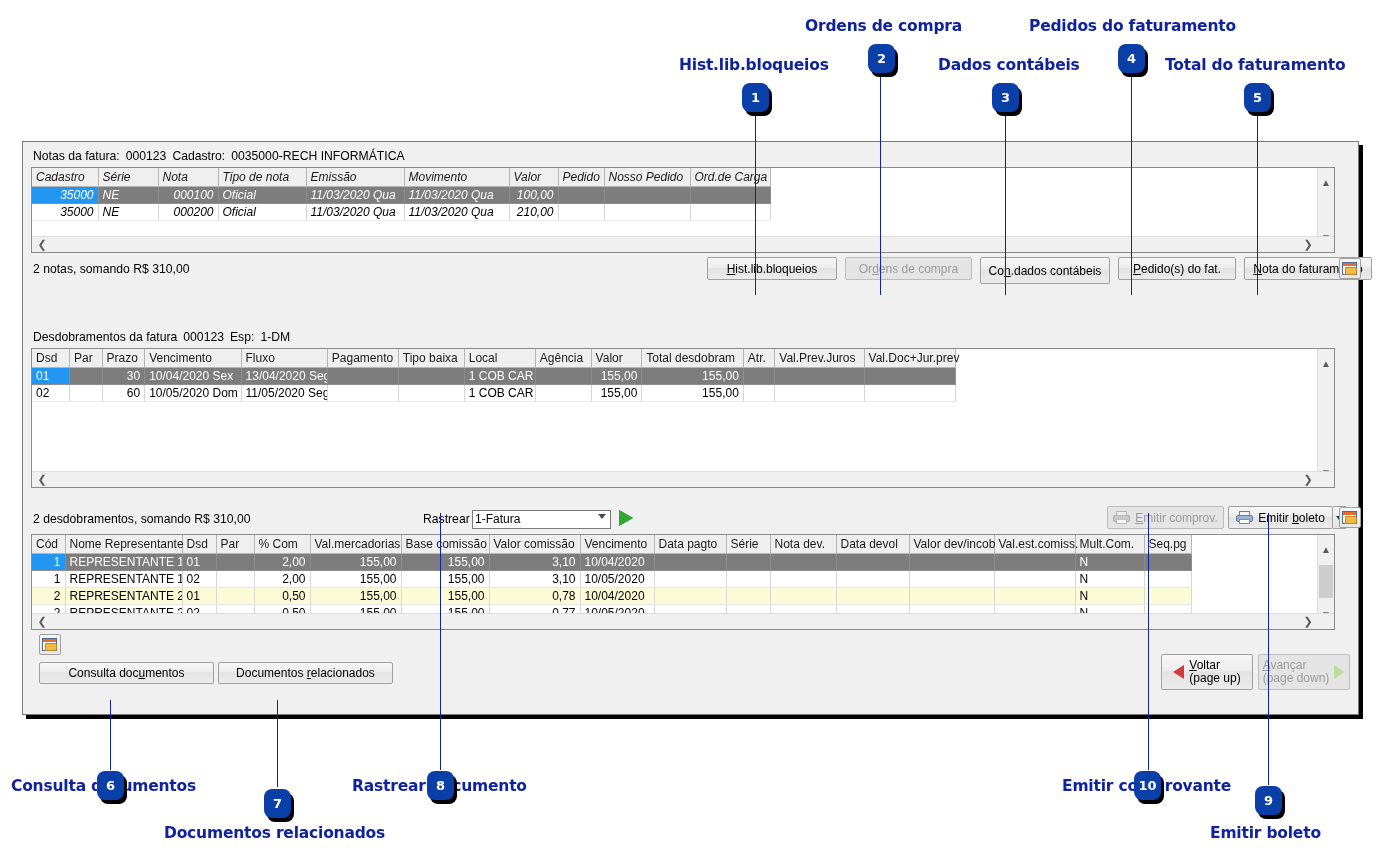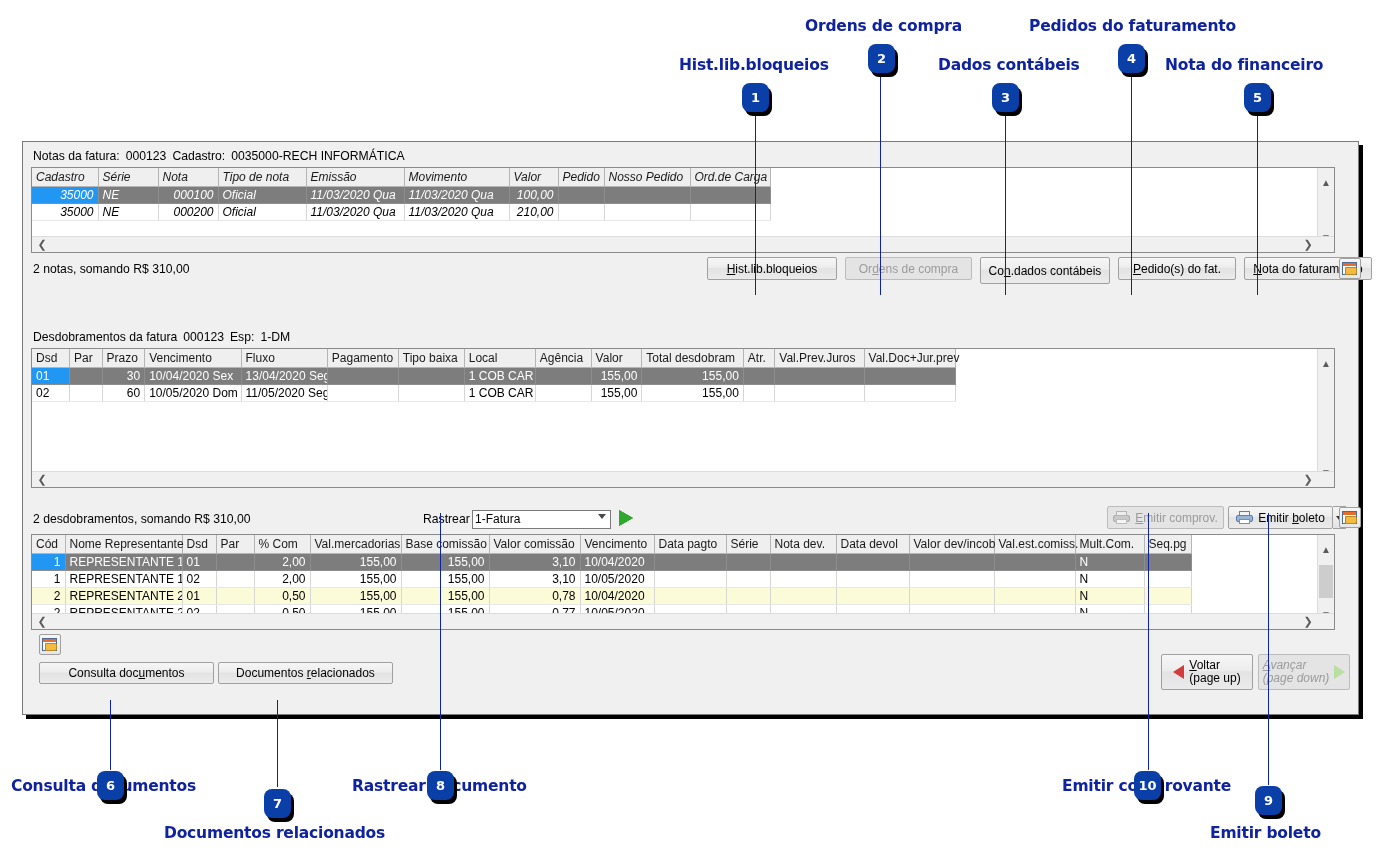--- a/index.html
+++ b/index.html
@@ -676,21 +676,21 @@
       </div>
 
       <div class="btn nav-btn" style="position:absolute;left:1130px;top:24px;">
         <div class="arrow-l"></div>
         <div style="text-align:left;">
           <div><u>V</u><span>oltar</span></div>
           <div>(page up)</div>
         </div>
       </div>
       <div class="btn nav-btn disabled" style="position:absolute;left:1227px;top:24px;">
-        <div style="text-align:left;font-style:italic;">
+        <div style="text-align:left;">
           <div><u>A</u><span>vançar</span></div>
           <div>(page down)</div>
         </div>
         <div class="arrow-r"></div>
       </div>
     </div>
 
   </div>
 </div>
 
@@ -705,21 +705,21 @@
   <div class="leader" style="left:110px;top:700px;height:70px;"></div>
   <div class="leader" style="left:277px;top:700px;height:87px;"></div>
   <div class="leader" style="left:440px;top:513px;height:257px;"></div>
   <div class="leader" style="left:1268px;top:513px;height:272px;"></div>
   <div class="leader" style="left:1148px;top:513px;height:257px;"></div>
 
   <div class="anno-label" style="left:679px;top:56px;">Hist.lib.bloqueios</div>
   <div class="anno-label" style="left:805px;top:17px;">Ordens de compra</div>
   <div class="anno-label" style="left:938px;top:56px;">Dados contábeis</div>
   <div class="anno-label" style="left:1029px;top:17px;">Pedidos do faturamento</div>
-  <div class="anno-label" style="left:1165px;top:56px;">Nota do financeiro</div>
+  <div class="anno-label" style="left:1165px;top:56px;">Total do faturamento</div>
 
   <div class="anno-label" style="left:11px;top:777px;">Consulta documentos</div>
   <div class="anno-label" style="left:164px;top:824px;">Documentos relacionados</div>
   <div class="anno-label" style="left:352px;top:777px;">Rastrear documento</div>
   <div class="anno-label" style="left:1210px;top:824px;">Emitir boleto</div>
   <div class="anno-label" style="left:1062px;top:777px;">Emitir comprovante</div>
 
   <div class="badge" style="left:742px;top:83px;">1</div>
   <div class="badge" style="left:868px;top:44px;">2</div>
   <div class="badge" style="left:992px;top:83px;">3</div>

